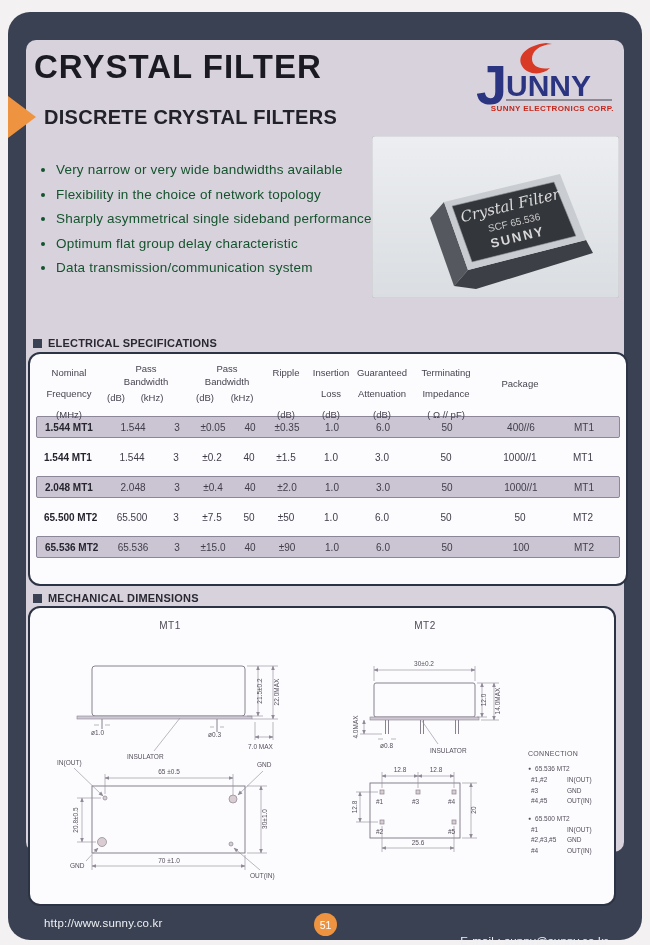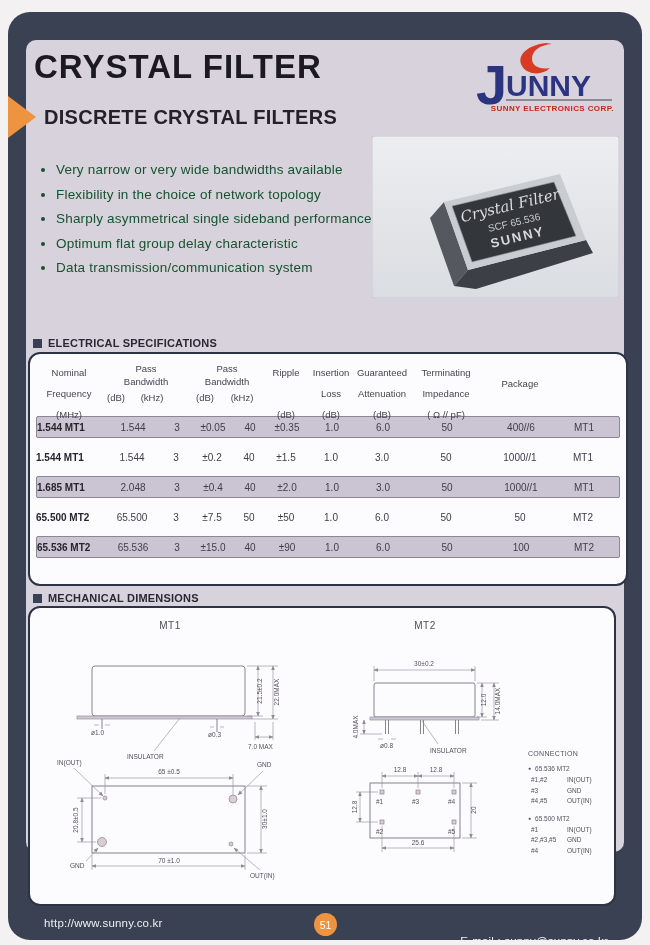--- a/index.html
+++ b/index.html
@@ -40,21 +40,21 @@
   .hgroup{height:42px;grid-column:span 2;display:flex;flex-direction:column;justify-content:flex-start;
       text-align:center;font-size:9.5px;line-height:13px;color:#474450;}
   .hgroup .gtitle{white-space:pre-line;}
   .hsub{display:flex;margin-top:auto;}
   .g-pass .hsub span:first-child{width:28px;} .g-pass .hsub span:last-child{width:44px;}
   .g-stop .hsub span:first-child{width:30px;} .g-stop .hsub span:last-child{width:44px;}
 
   .spec-row{height:20px;align-items:center;margin-bottom:9px;font-size:10px;color:#403d49;border-radius:2px;}
   .spec-row.shaded{background:#cbc4d2;border:1px solid #8b8698;}
   .spec-row .cell{text-align:center;}
-  .spec-row .cell.model{text-align:left;padding-left:0;font-weight:bold;color:#26252e;}
+  .spec-row .cell.model{text-align:left;padding-left:8px;font-weight:bold;color:#26252e;}
 
   .mt-label{position:absolute;width:70px;text-align:center;font-size:10px;color:#514c58;letter-spacing:.5px;}
   .mt1-label{left:105px;top:12px;} .mt2-label{left:360px;top:12px;}
 
   .mech-svg{position:absolute;left:0;top:0;}
   .ln{stroke:#7a7582;stroke-width:.9;fill:none;}
   .plate{stroke:#8a8590;stroke-width:.6;fill:#cfc8d4;}
   .dim,.ext{stroke:#8f8a97;stroke-width:.6;fill:none;}
   .pin{fill:#d9cdd2;stroke:#8a8590;stroke-width:.7;}
   .dt{font-family:"Liberation Sans",sans-serif;font-size:6.5px;fill:#55505c;}
@@ -181,21 +181,21 @@
             <div class="cell pass_khz">±0.2</div>
             <div class="cell stop_db">40</div>
             <div class="cell stop_khz">±1.5</div>
             <div class="cell ripple">1.0</div>
             <div class="cell loss">3.0</div>
             <div class="cell attenuation">50</div>
             <div class="cell impedance">1000//1</div>
             <div class="cell package">MT1</div>
           </div>
           <div class="spec-row shaded">
-            <div class="cell model">1.685 MT1</div>
+            <div class="cell model">2.048 MT1</div>
             <div class="cell frequency">2.048</div>
             <div class="cell pass_db">3</div>
             <div class="cell pass_khz">±0.4</div>
             <div class="cell stop_db">40</div>
             <div class="cell stop_khz">±2.0</div>
             <div class="cell ripple">1.0</div>
             <div class="cell loss">3.0</div>
             <div class="cell attenuation">50</div>
             <div class="cell impedance">1000//1</div>
             <div class="cell package">MT1</div>

